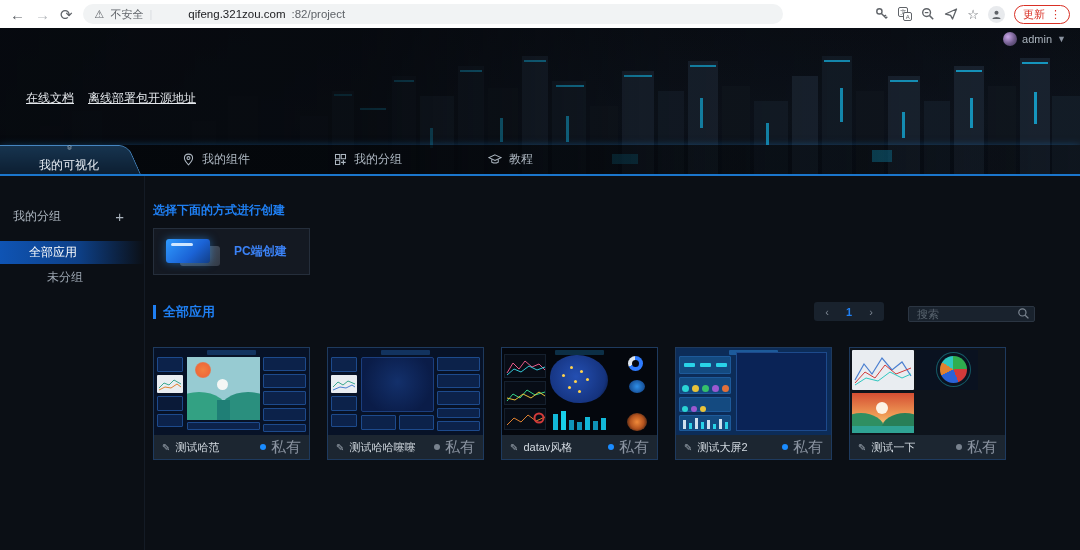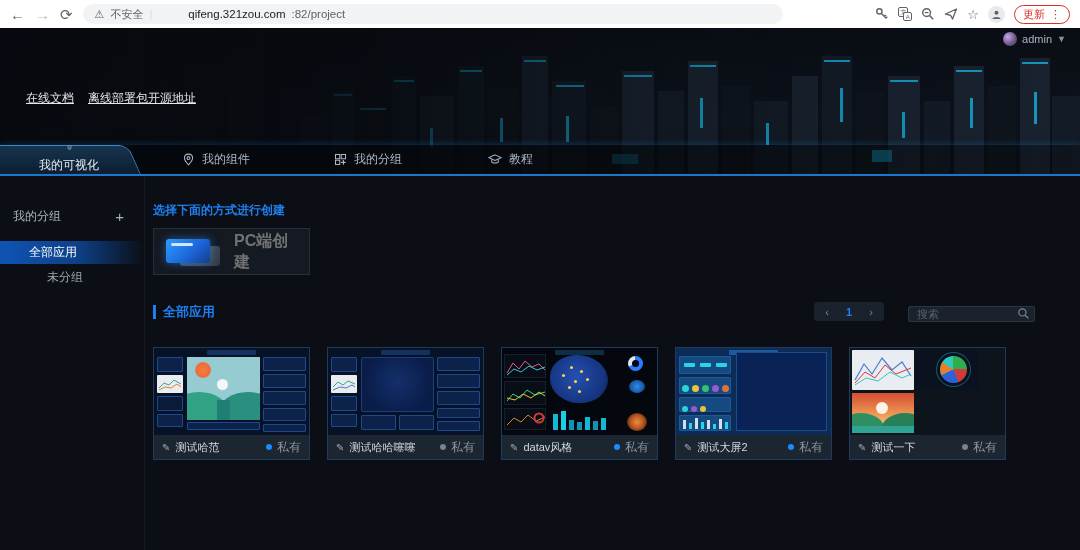--- a/index.html
+++ b/index.html
@@ -75,21 +75,21 @@
   .main { flex:1; padding:26px 45px 0 8px; }
   .hint { color:#1f7ff2; font-size:12px; font-weight:bold; }
   .create-card { margin-top:9px; width:157px; height:47px; background:#141922; border:1px solid #252e3b;
     display:flex; align-items:center; gap:12px; padding:0 10px; }
   .cc-icon { position:relative; width:58px; height:32px; flex:none; }
   .cc-icon .s1 { position:absolute; left:2px; top:3px; width:44px; height:24px; border-radius:3px;
     background:linear-gradient(135deg,#2f9bff 0%,#1b63d6 60%,#123e86 100%); box-shadow:0 0 8px rgba(47,155,255,.5); }
   .cc-icon .s2 { position:absolute; left:16px; top:10px; width:40px; height:20px; border-radius:3px;
     background:linear-gradient(135deg,#5a6574 0%,#39414d 100%); opacity:.85; }
   .cc-icon .s3 { position:absolute; left:7px; top:7px; width:22px; height:3px; border-radius:2px; background:#cfe6ff; }
-  .cc-label { color:#737373; font-size:16px; font-weight:bold; }
+  .cc-label { color:#3b82f6; font-size:12px; font-weight:bold;text-align:center; }
 
   .section-row { margin-top:27px; display:flex; align-items:center; }
   .sec-title { display:flex; align-items:center; gap:7px; color:#1f7ff2; font-size:13px; font-weight:bold; }
   .sec-bar { width:3px; height:14px; background:#1f7ff2; }
   .sec-ctrls { margin-left:auto; display:flex; align-items:center; gap:24px; }
   .pager { display:flex; align-items:center; background:#19222d; border-radius:3px; height:19px; padding:0 2px; }
   .pager span { width:22px; text-align:center; font-size:11px; color:#7d8793; }
   .pager .pg { color:#1f7ff2; font-weight:bold; }
   .searchbox { position:relative; width:127px; height:16px; }
   .searchbox input { width:100%; height:100%; background:#19222d; border:1px solid #2b3542; border-radius:2px;
@@ -99,21 +99,21 @@
 
   
   .cards { margin-top:26px; display:flex; gap:17px; }
   .card { width:157px; flex:none; border:1px solid #1e3a5e; background:#0a1322; }
   .thumb { position:relative; width:155px; height:87px; overflow:hidden; }
   .cfoot { height:24px; background:#1c2631; display:flex; align-items:center; padding:0 8px; gap:5px; }
   .cfoot .pen { color:#9aa4af; font-size:10px; }
   .cfoot .pname { color:#d3dae1; font-size:11px; white-space:nowrap; overflow:hidden; }
   .cfoot .right { margin-left:auto; display:flex; align-items:center; gap:5px; }
   .cfoot .dot { width:6px; height:6px; border-radius:50%; }
-  .cfoot .vis { color:#8a93a0; font-size:12px; }
+  .cfoot .vis { color:#8a93a0; font-size:15px; }
 
   
   .dp { position:absolute; background:#0c224a; border:1px solid #1d4a8c; border-radius:1px; }
   .wp { position:absolute; background:#e9edf1; border-radius:1px; }
   .tbar { position:absolute; top:2px; left:34%; width:32%; height:5px; background:#12335f; border-radius:1px; }
 
   
   .t1 { background:#071227; }
   .t1 .scene { position:absolute; left:33px; top:9px; width:73px; height:63px; background:#97cbd2; overflow:hidden; }
   .t1 .sun { position:absolute; left:8px; top:5px; width:16px; height:16px; border-radius:50%;

